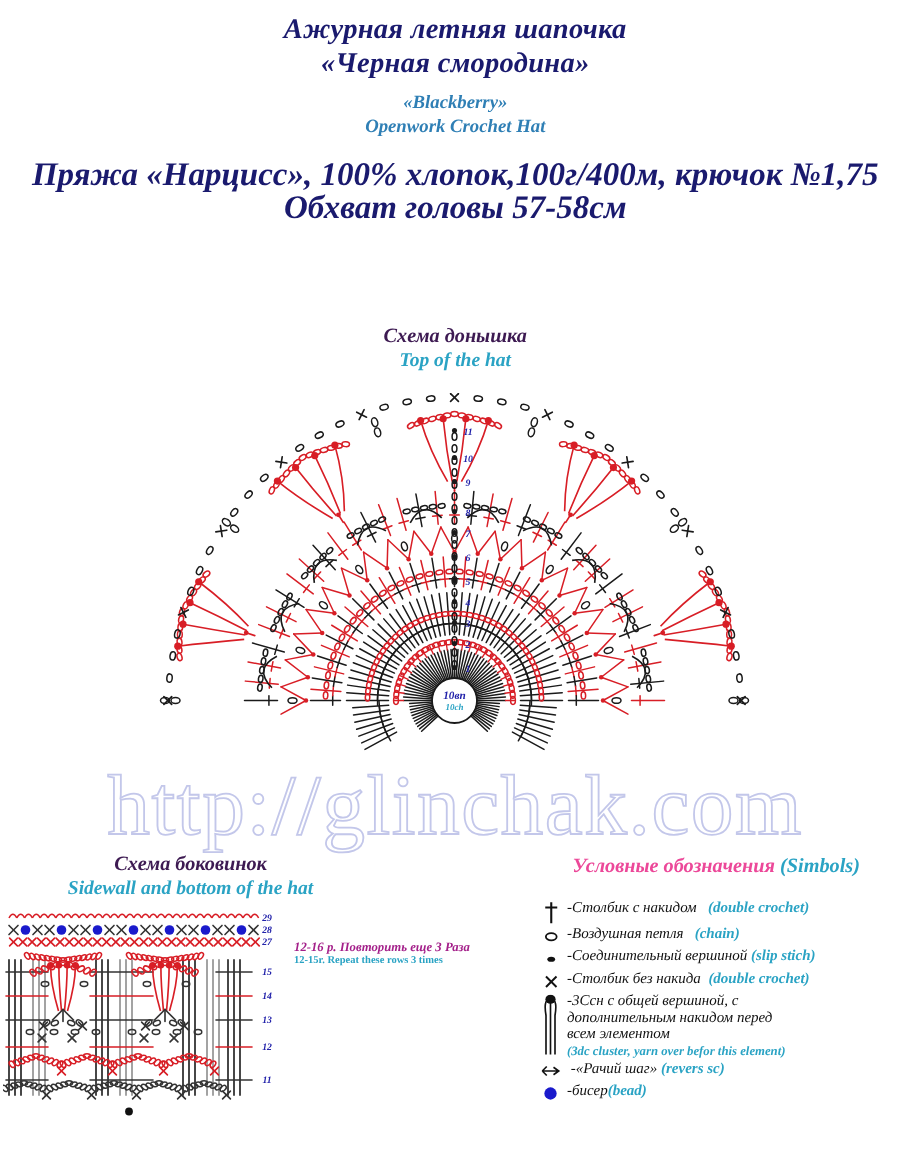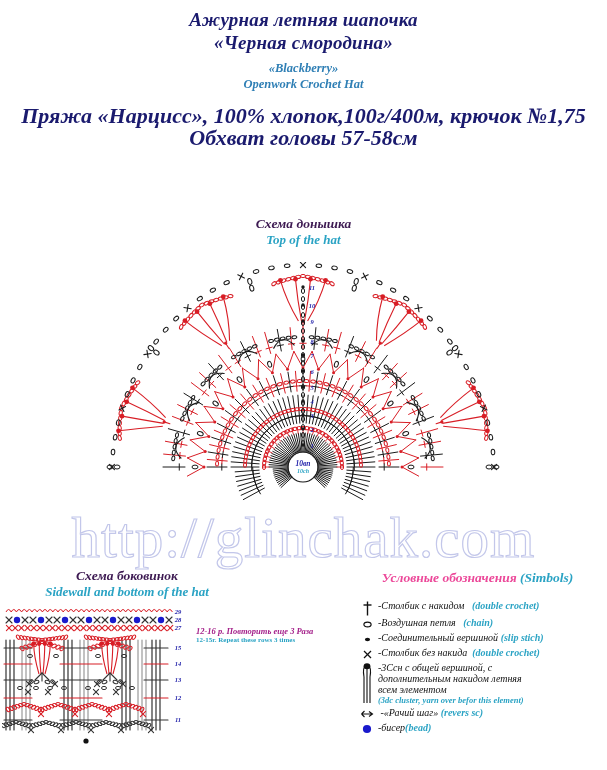--- a/index.html
+++ b/index.html
@@ -1534,21 +1534,21 @@
 
     <div class="leg-row cluster">
       <div class="leg-sym">
         <svg width="14" height="42" viewBox="0 0 14 42">
           <path d="M7 3 C3 3 3 8 4 14 L4 40 M7 3 C11 3 11 8 10 14 L10 40 M7 5 L7 40" stroke="#111" stroke-width="1.1" fill="none"></path>
           <ellipse cx="7" cy="3.2" rx="3.4" ry="3" fill="#111"></ellipse>
         </svg>
       </div>
       <div class="leg-txt">
         <div class="leg-ru">-3Ссн с общей вершиной, с</div>
-        <div class="leg-ru">дополнительным накидом летняя</div>
+        <div class="leg-ru">дополнительным накидом перед</div>
         <div class="leg-ru">всем элементом</div>
         <div class="leg-en-sm">(3dc cluster, yarn over befor this element)</div>
       </div>
     </div>
 
     <div class="leg-row">
       <div class="leg-sym">
         <svg width="14" height="12" viewBox="0 0 14 12">
             <path d="M1.5 6 L4.5 3 M1.5 6 L4.5 9 M1.5 6 L12 6 M9 3.5 L12.5 6 L9 8.5" stroke="#111" stroke-width="1.1" fill="none"></path>
           </svg>

